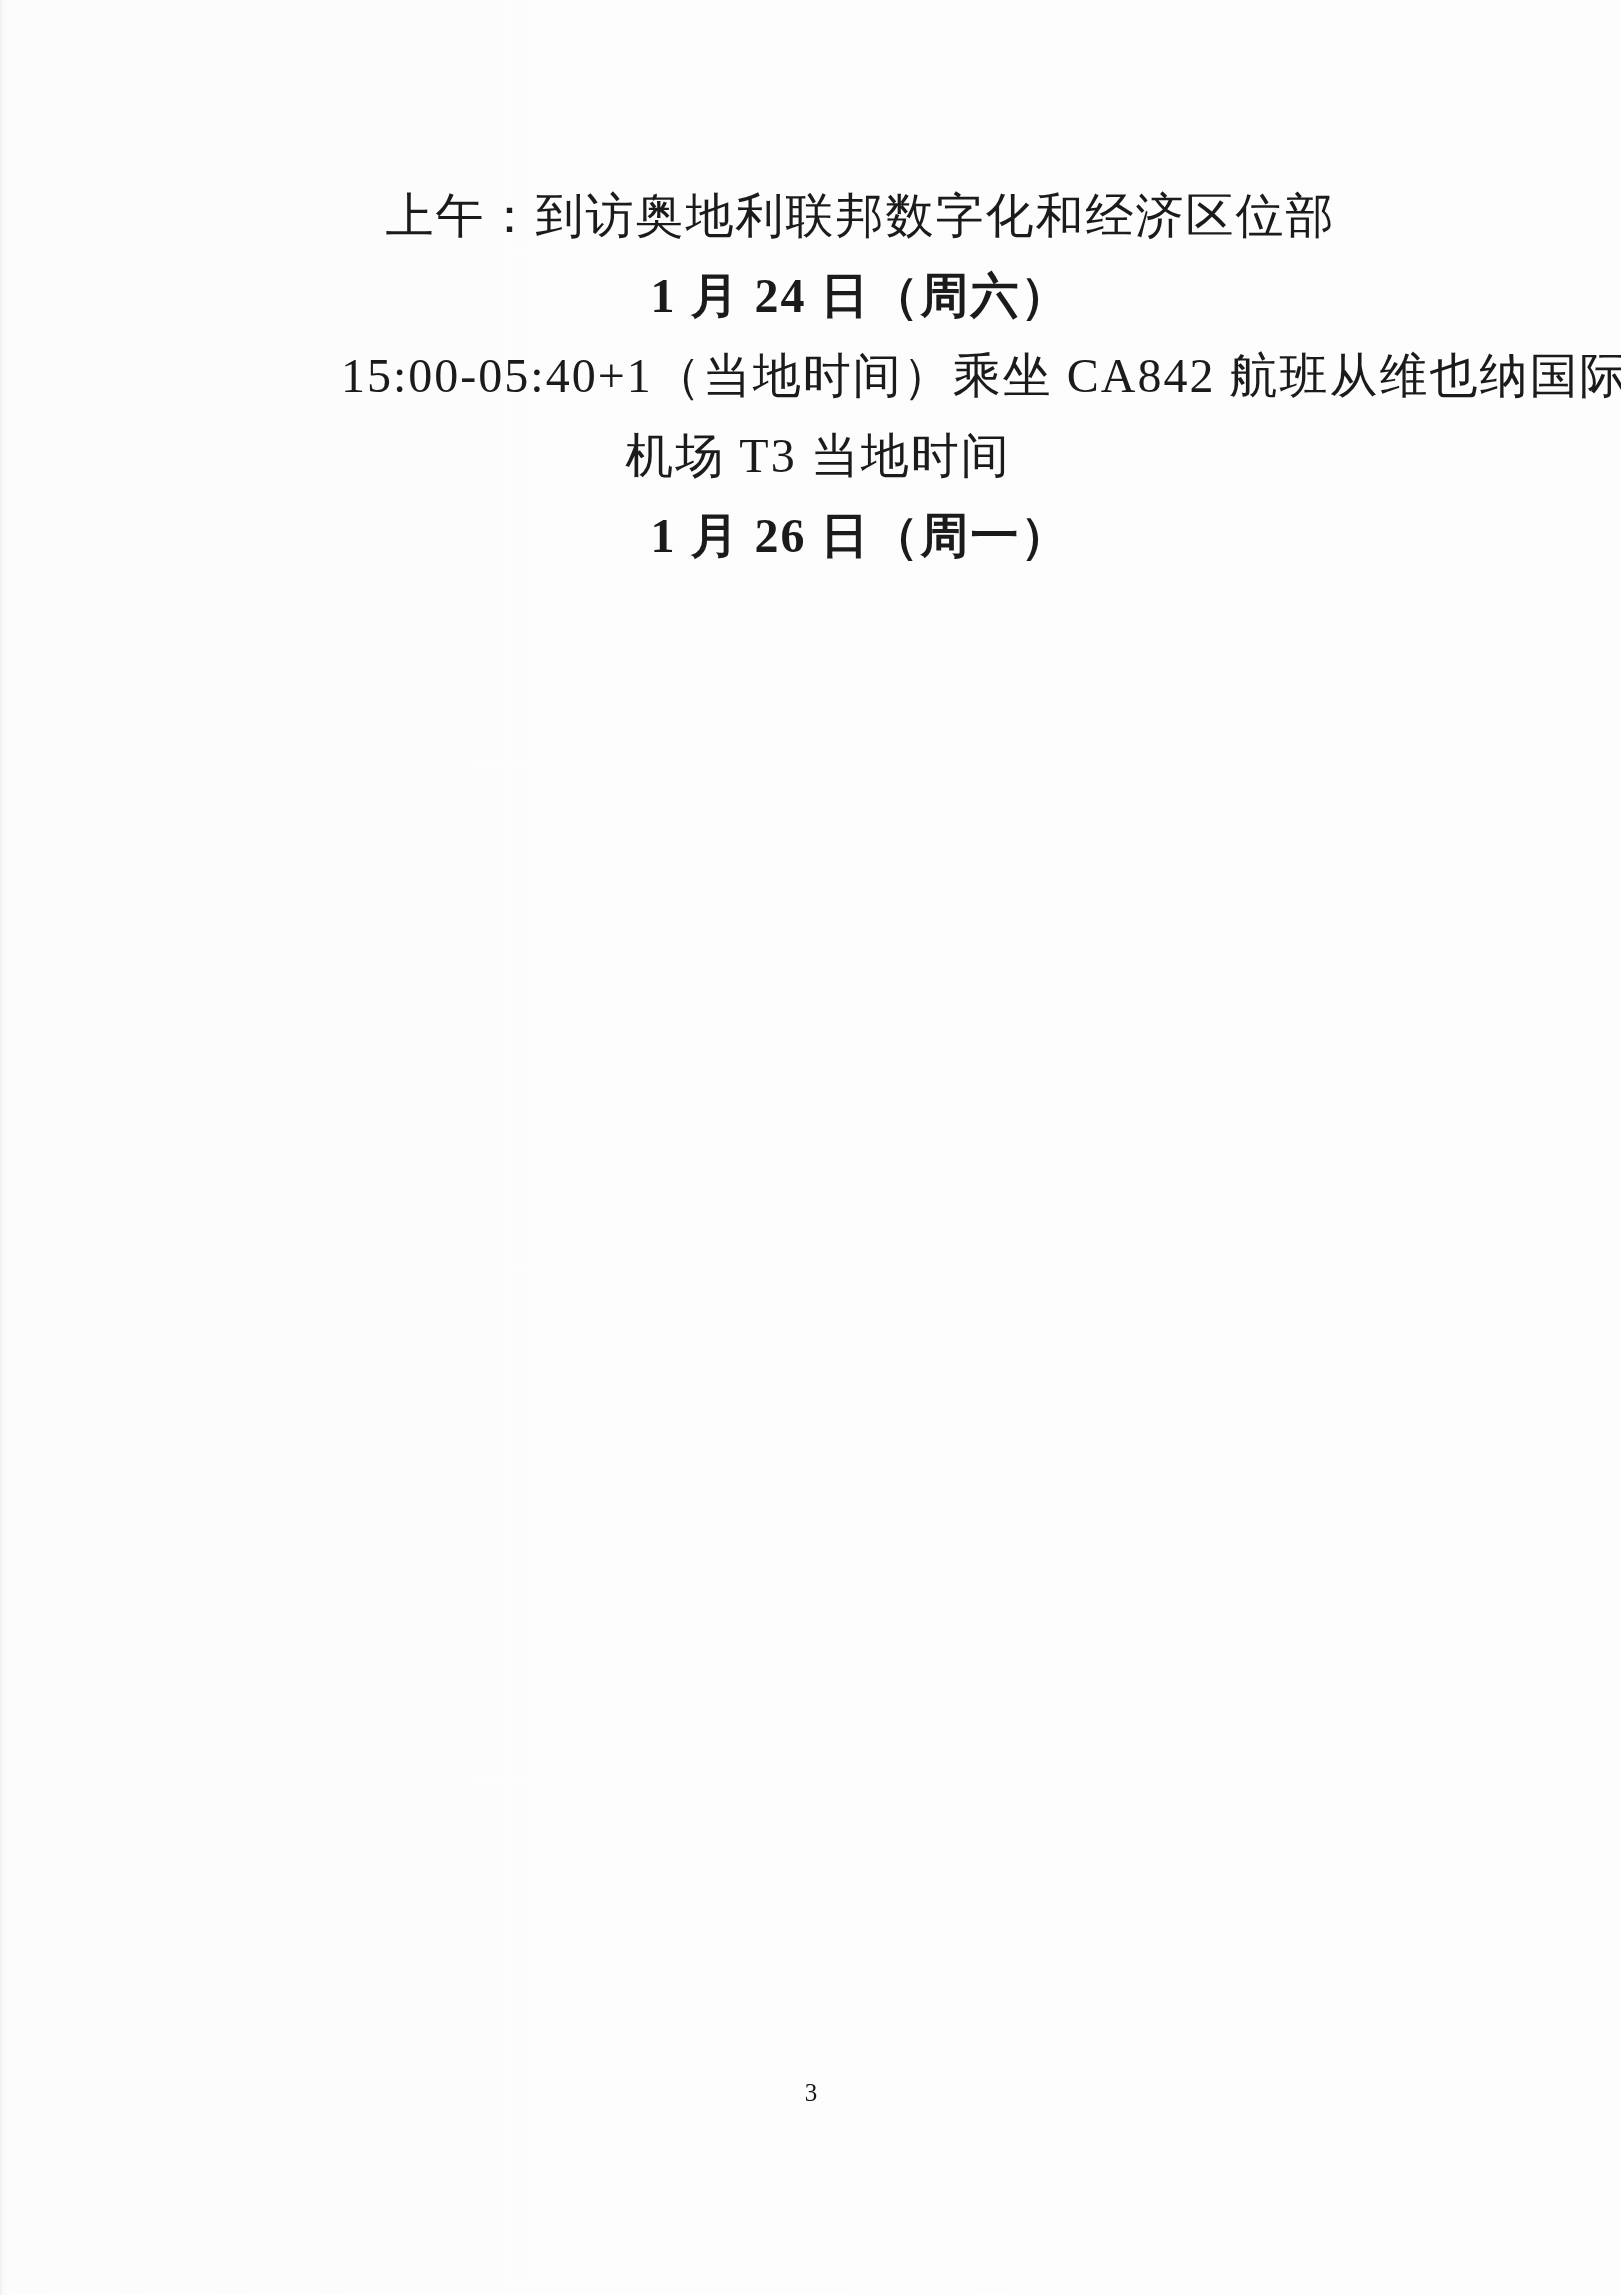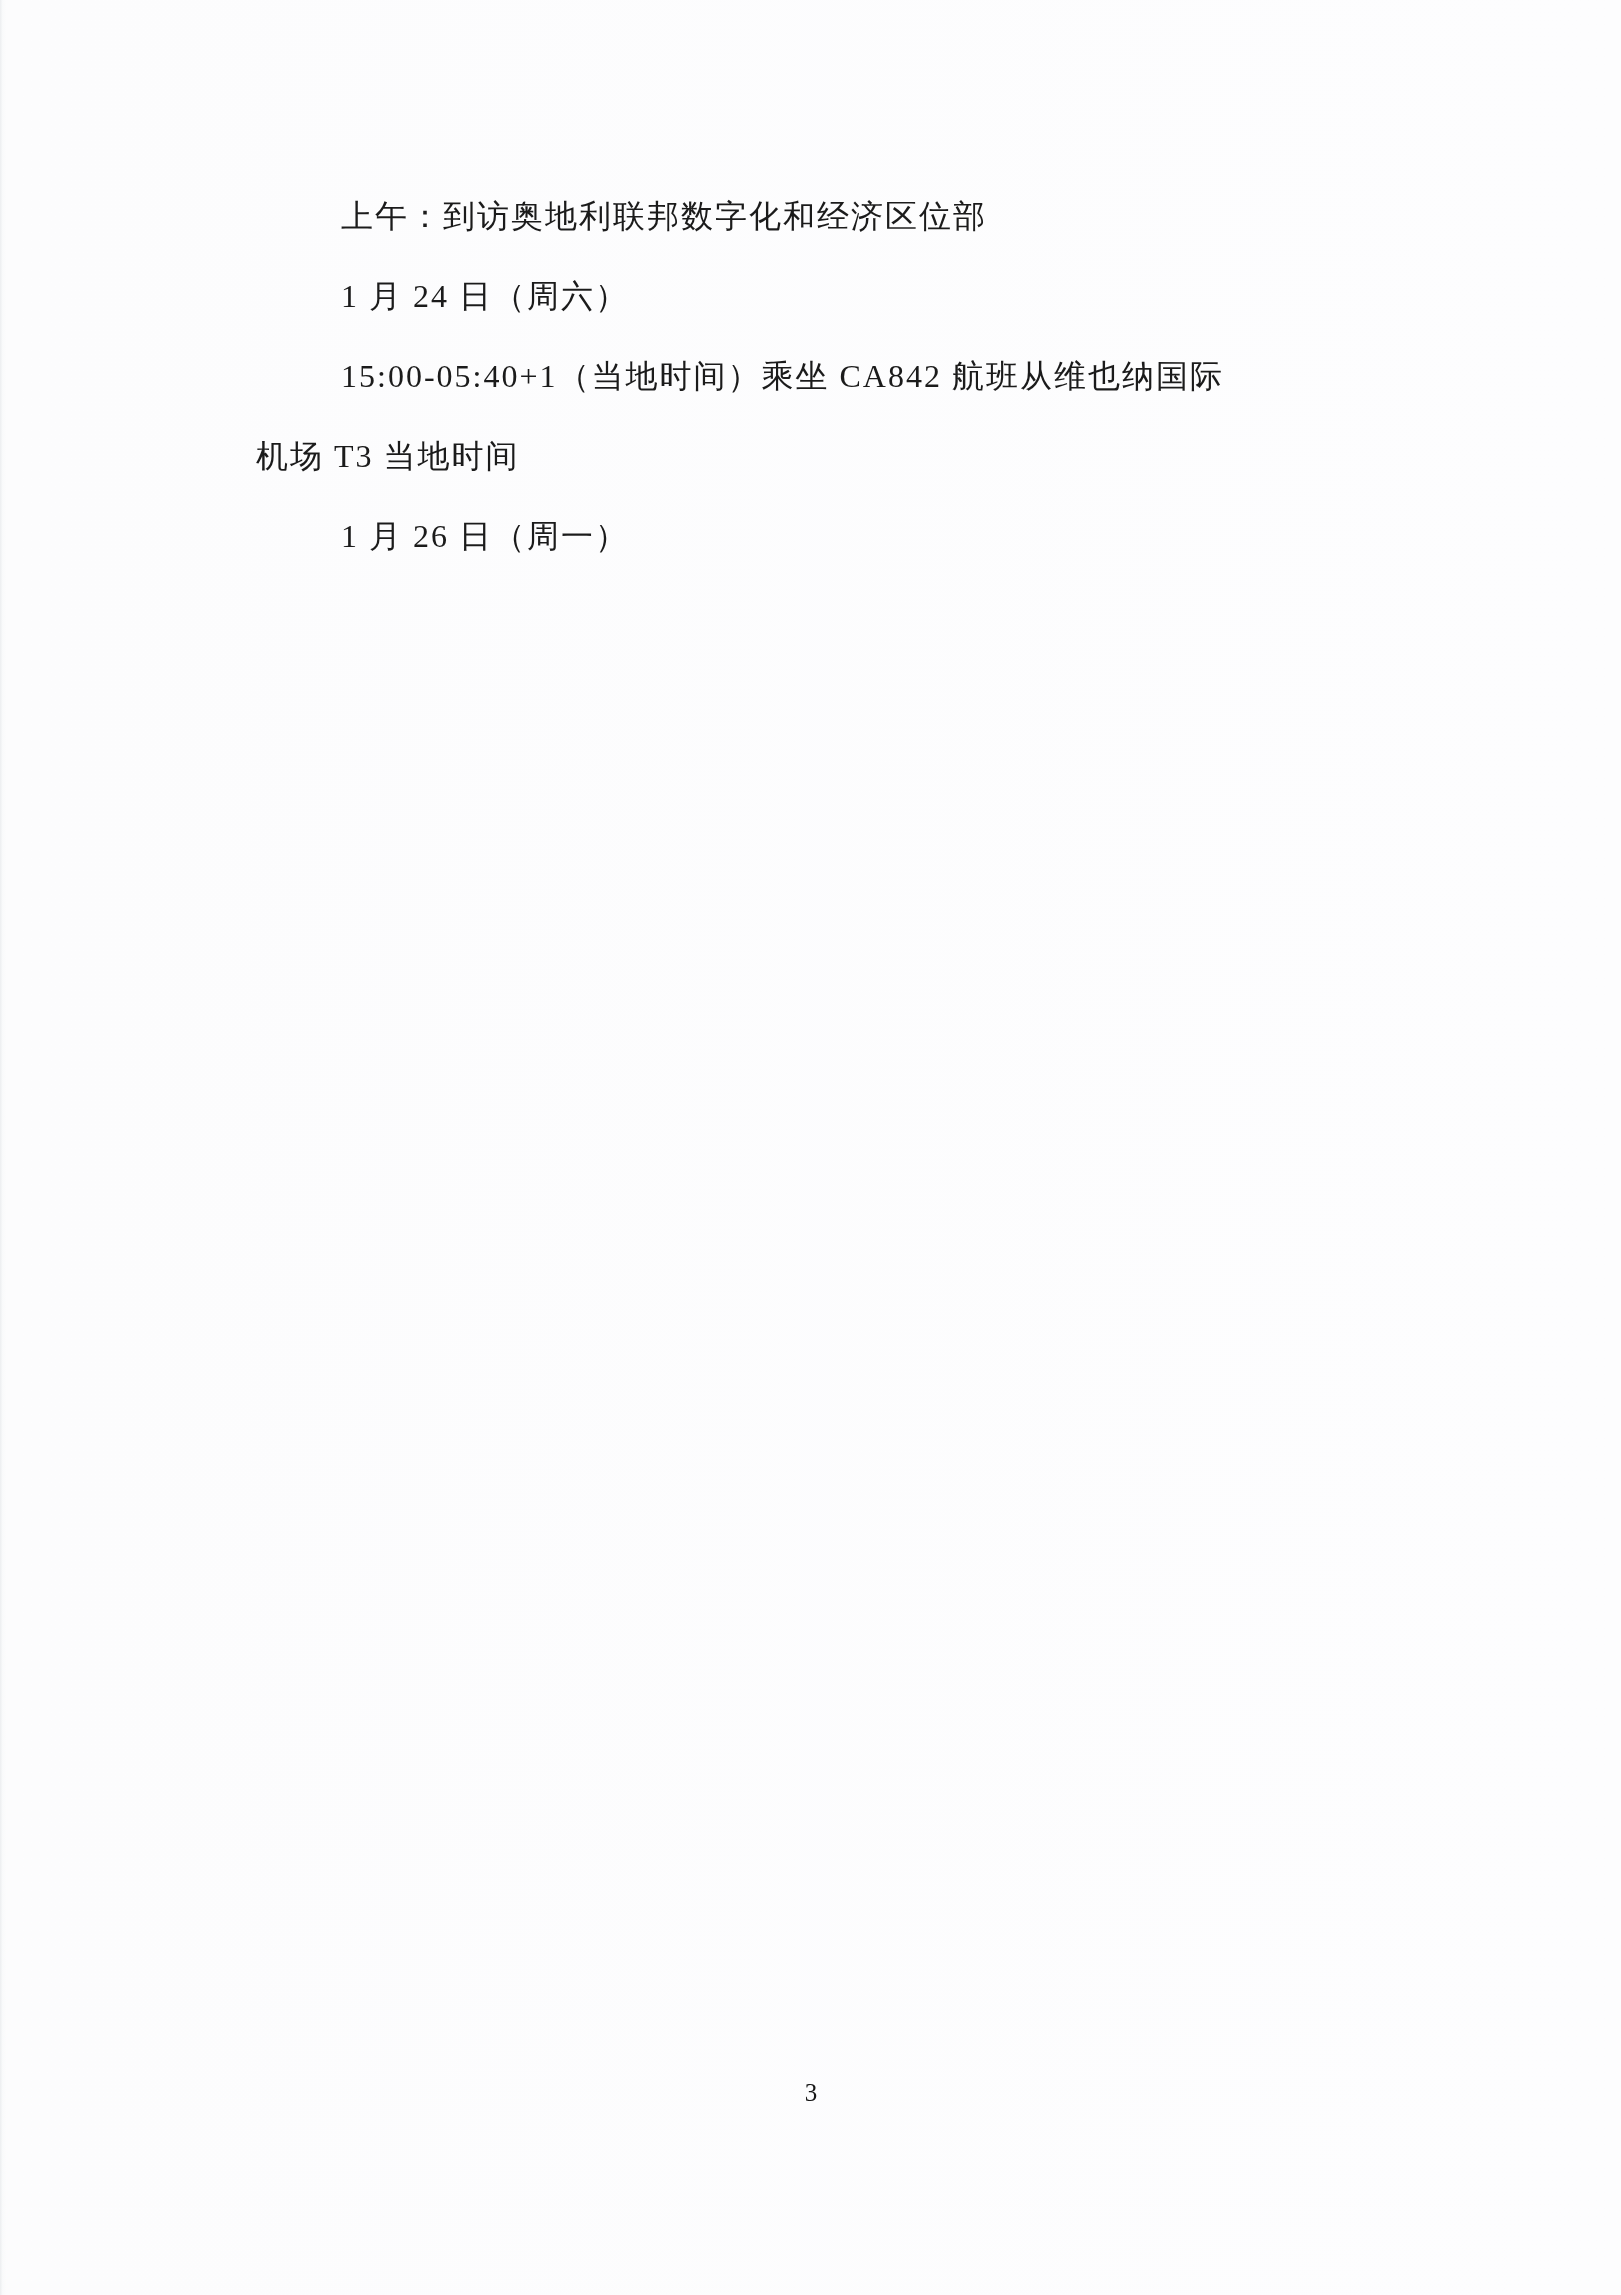--- a/index.html
+++ b/index.html
@@ -17,32 +17,33 @@
     color: #1b1b1b;
     overflow: hidden;
   }
   .content {
     position: absolute;
     left: 256px;
     top: 176px;
     width: 1124px;
   }
   .line {
-    font-size: 32px;
+    font-size: 48px;
     line-height: 80px;
     height: 80px;
     letter-spacing: 2px;
     white-space: pre;
     font-weight: 400;
+    text-align: center;
   }
   .line.indent {
     padding-left: 85px;
   }
   .line.bold {
-    font-weight: 400;
+    font-weight: 700;
   }
   .page-number {
     position: absolute;
     top: 2075px;
     left: 0;
     width: 100%;
     text-align: center;
     font-size: 25px;
     line-height: 36px;
     color: #161616;

